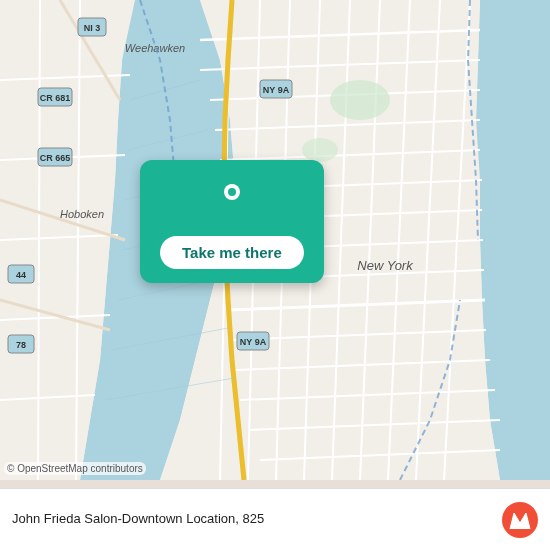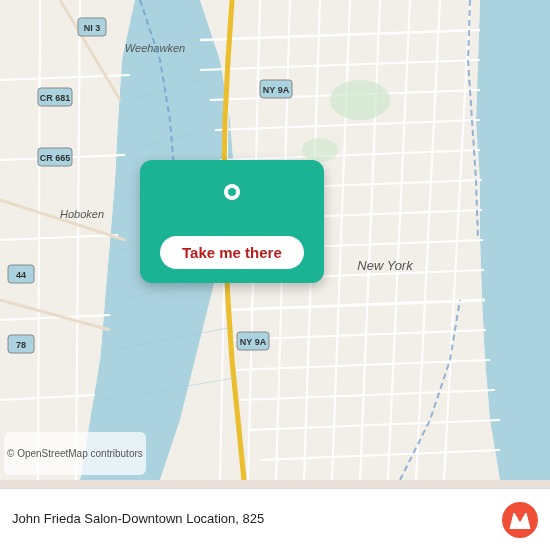--- a/index.html
+++ b/index.html
@@ -71,21 +71,21 @@
     }
 
     
     #attribution {
       position: absolute;
       bottom: 75px;
       left: 4px;
       font-size: 10px;
       color: #555;
       background: rgba(255,255,255,0.7);
-      padding: 16px 3px;
+      padding: 1px 3px;
       border-radius: 6px;
     }
 
     
     #take-me-button-container {
       position: absolute;
       top: 160px;
       left: 140px;
       display: flex;
       flex-direction: column;
@@ -102,21 +102,21 @@
       align-items: center;
       box-shadow: 0 4px 12px rgba(0,0,0,0.25);
     }
 
     #map-pin-icon {
       margin-bottom: 8px;
     }
 
     #take-me-button {
       background: white;
-      color: #b91c1c;
+      color: #0f766e;
       border: none;
       border-radius: 20px;
       padding: 8px 22px;
       font-size: 15px;
       font-weight: bold;
       cursor: pointer;
       white-space: nowrap;
     }
 
     

